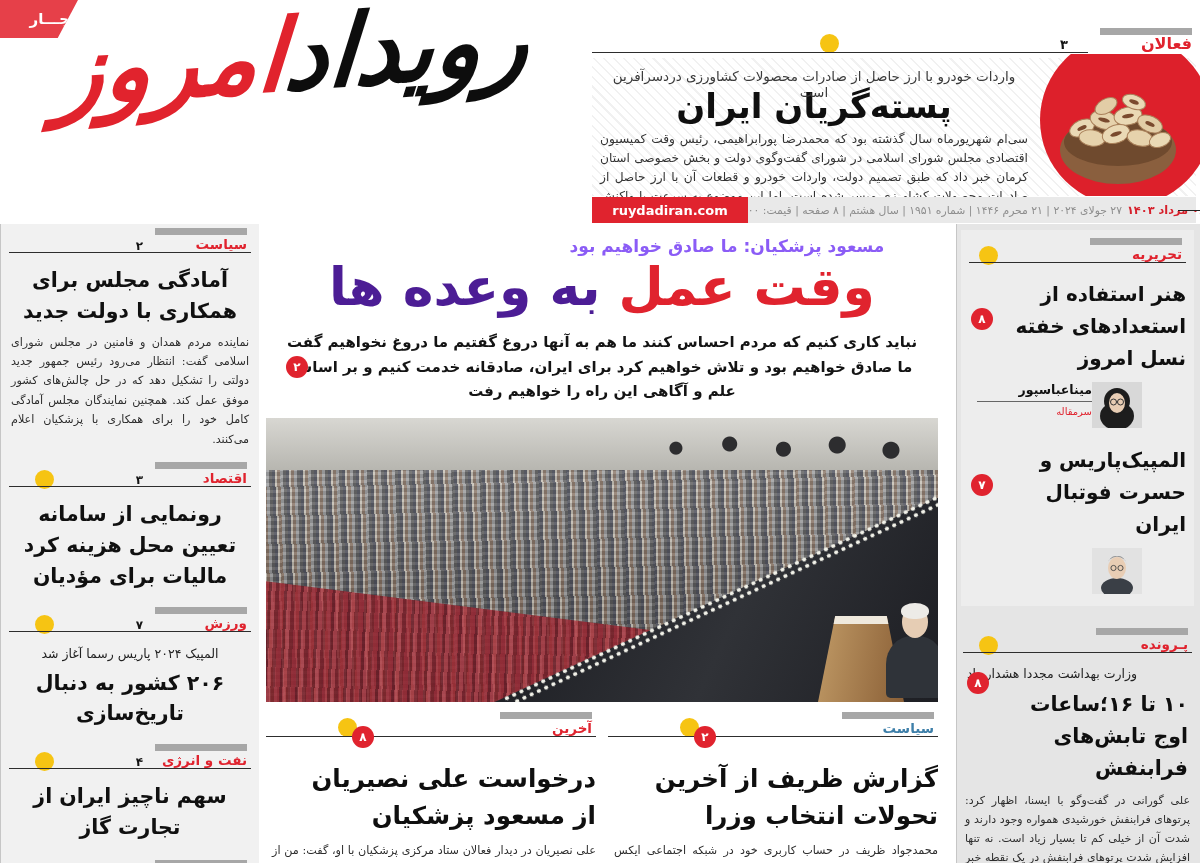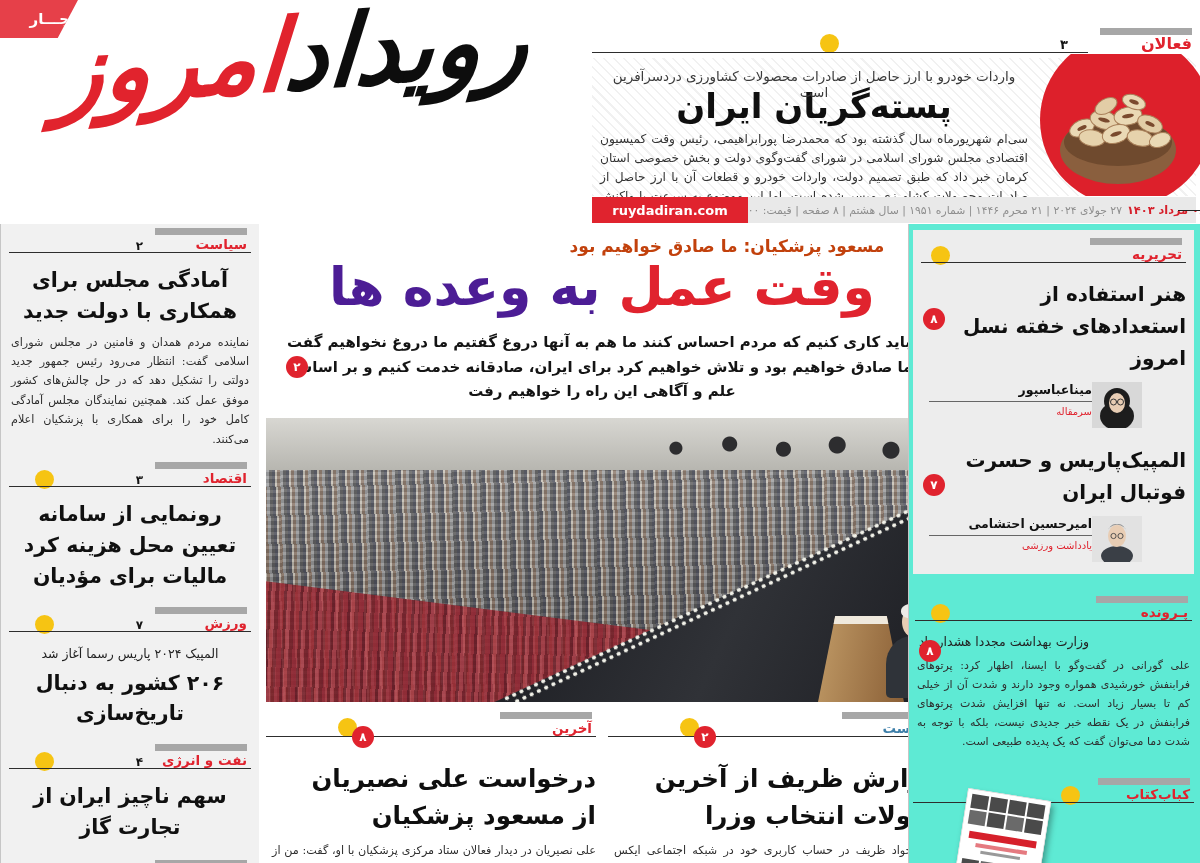--- a/index.html
+++ b/index.html
@@ -44,22 +44,22 @@
   #dl-red{position:absolute;left:0;top:0;bottom:0;width:156px;background:#e0232e;color:#fff;display:flex;
           align-items:center;justify-content:center;font-weight:bold;font-size:13px;direction:ltr;}
   #edge-dash{position:absolute;right:0;top:210px;width:22px;border-top:1.6px solid #222;}
   
   #left-col{position:absolute;left:0;top:224px;width:259px;bottom:0;background:#f1f1f1;
             border-left:1px solid #c6c6c6;box-sizing:border-box;padding:4px 8px 0 8px;}
   #left-col .sechead .ydot{left:26px;}
   .lhead{font-weight:bold;text-align:center;font-size:20.5px;line-height:1.5;color:#101010;margin:7px 2px 6px;}
   .lbody{font-size:11.2px;line-height:1.74;color:#2e2e2e;text-align:justify;margin:2px 2px 0;}
   .lkicker{text-align:center;font-size:12.5px;color:#222;margin-top:9px;}
-  #right-col{position:absolute;right:0;top:224px;width:292px;bottom:0;border-left:1px solid #c6c6c6;
-             box-sizing:border-box;padding:6px 6px 0 4px;background:#5eead4;}
+  #right-col{position:absolute;right:0;top:224px;width:244px;bottom:0;border-left:1px solid #c6c6c6;
+             box-sizing:border-box;padding:6px 6px 0 4px;background:#e5e5e5;}
   #editorial{background:#ededed;padding:8px 8px 12px;}
   #editorial .sechead .ydot{left:10px;}
   .ed-item{position:relative;margin-top:10px;}
   .ed-head{text-align:right;font-weight:bold;font-size:20px;line-height:1.6;color:#101010;padding-left:34px;}
   .ed-item .badge{position:absolute;left:2px;top:30px;}
   .ed-author{display:flex;direction:rtl;align-items:flex-start;margin-top:8px;padding-right:44px;}
   .ed-pic{width:50px;height:46px;flex:0 0 auto;}
   .ed-names{flex:1;padding-left:8px;}
   .ed-name{font-size:12.5px;font-weight:bold;border-bottom:1px solid #666;padding-bottom:4px;text-align:right;}
   .ed-role{font-size:10px;color:#e0232e;margin-top:4px;text-align:right;}
@@ -68,21 +68,21 @@
   #dossier .kicker{text-align:left;font-size:12.5px;color:#222;margin:8px 4px 8px;}
   #dossier .dhead{text-align:right;font-weight:bold;font-size:20.5px;line-height:1.55;color:#0f0f0f;margin:2px 4px 0;padding-left:28px;}
   #dossier .badge{position:absolute;left:6px;top:44px;}
   #dossier .dbody{font-size:11px;line-height:1.72;color:#2e2e2e;text-align:justify;margin:8px 2px 0;}
   #bookbox{position:relative;margin-top:26px;height:130px;}
   #bookbox .sechead .ydot{left:148px;}
   #bookcover{position:absolute;left:46px;top:16px;width:84px;height:112px;transform:rotate(9deg);
              box-shadow:3px 4px 6px rgba(0,0,0,.35);background:#fff;}
   
   #center{position:absolute;left:262px;top:224px;width:680px;bottom:0;background:#fff;}
-  #main-kicker{text-align:center;font-size:17px;font-weight:600;color:#c2410c;margin-top:12px;padding-left:250px;}
+  #main-kicker{text-align:center;font-size:17px;font-weight:600;color:#8b5cf6;margin-top:12px;padding-left:250px;}
   #main-head{text-align:center;font-size:52px;font-weight:bold;letter-spacing:-1px;margin-top:2px;line-height:1.15;}
   #main-head .red{color:#e0232e;} #main-head .black{color:#4c1d95;margin-top:8px;}
   #main-lead{position:relative;width:636px;margin:12px auto 0;text-align:center;font-size:15px;font-weight:bold;
              line-height:1.65;color:#141414;}
   #main-lead .badge{position:absolute;left:2px;top:26px;}
   
   #photo{position:relative;width:672px;height:284px;margin:14px auto 0;overflow:hidden;background:#968f86;}
   #ceiling{position:absolute;left:0;right:0;top:0;height:52px;
      background:
        radial-gradient(circle at 93% 62%, #2d2d2f 0 8px, rgba(0,0,0,0) 9px),
@@ -321,36 +321,33 @@
           <div class="ed-pic">
             <svg width="50" height="46" viewBox="0 0 50 46">
               <rect width="50" height="46" fill="#e2e2e2"></rect>
               <ellipse cx="25" cy="40" rx="16" ry="10" fill="#3a3f46"></ellipse>
               <ellipse cx="25" cy="20" rx="9" ry="11" fill="#e8cdb4"></ellipse>
               <path d="M15 17 Q18 7 25 8 Q32 7 35 17 L33 12 Q25 5 17 12 Z" fill="#8b8b8b"></path>
               <circle cx="21.5" cy="20" r="2.6" fill="none" stroke="#444" stroke-width="0.9"></circle>
               <circle cx="28.5" cy="20" r="2.6" fill="none" stroke="#444" stroke-width="0.9"></circle>
             </svg>
           </div>
-          <div class="ed-names">
-            <div class="ed-name">امیرحسین احتشامی</div>
-            <div class="ed-role">یادداشت ورزشی</div>
-          </div>
         </div>
       </div>
     </div>
 
     <div id="dossier">
       <div class="sechead">
         <div class="mbar"></div>
         <div class="slabel">پـرونده</div>
         <div class="ydot"></div>
       </div>
       <div class="kicker">وزارت بهداشت مجددا هشدار داد</div>
       <span class="badge">۸</span>
+      <div class="dhead">۱۰ تا ۱۶؛ساعات اوج تابش‌های فرابنفش</div>
       <div class="dbody">علی گورانی در گفت‌وگو با ایسنا، اظهار کرد: پرتوهای فرابنفش خورشیدی همواره وجود دارند و شدت آن از خیلی کم تا بسیار زیاد است. نه تنها افزایش شدت پرتوهای فرابنفش در یک نقطه خبر جدیدی نیست، بلکه با توجه به شدت دما می‌توان گفت که یک پدیده طبیعی است.</div>
     </div>
 
     <div id="bookbox">
       <div class="sechead">
         <div class="mbar"></div>
         <div class="slabel">کباب‌کتاب</div>
         <div class="ydot"></div>
       </div>
       <div id="bookcover">

